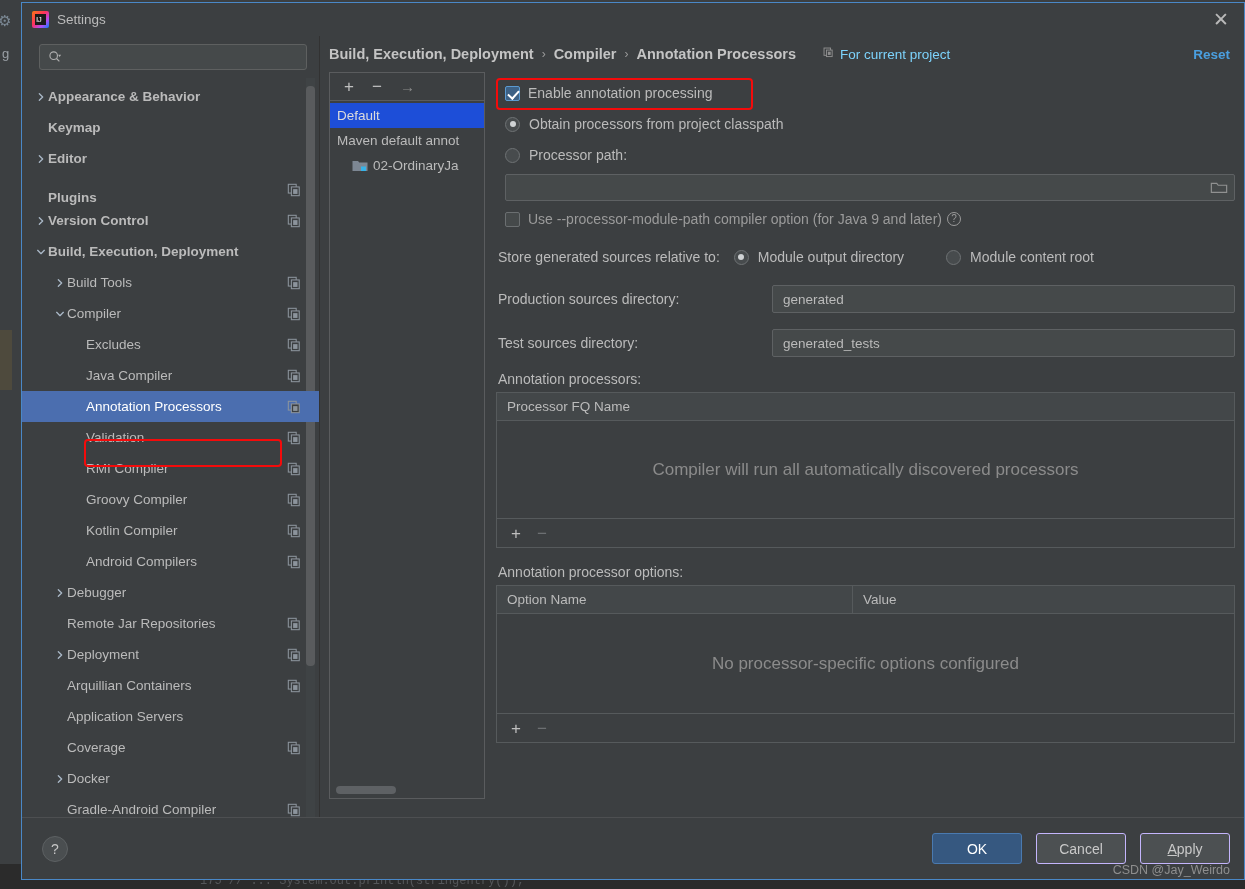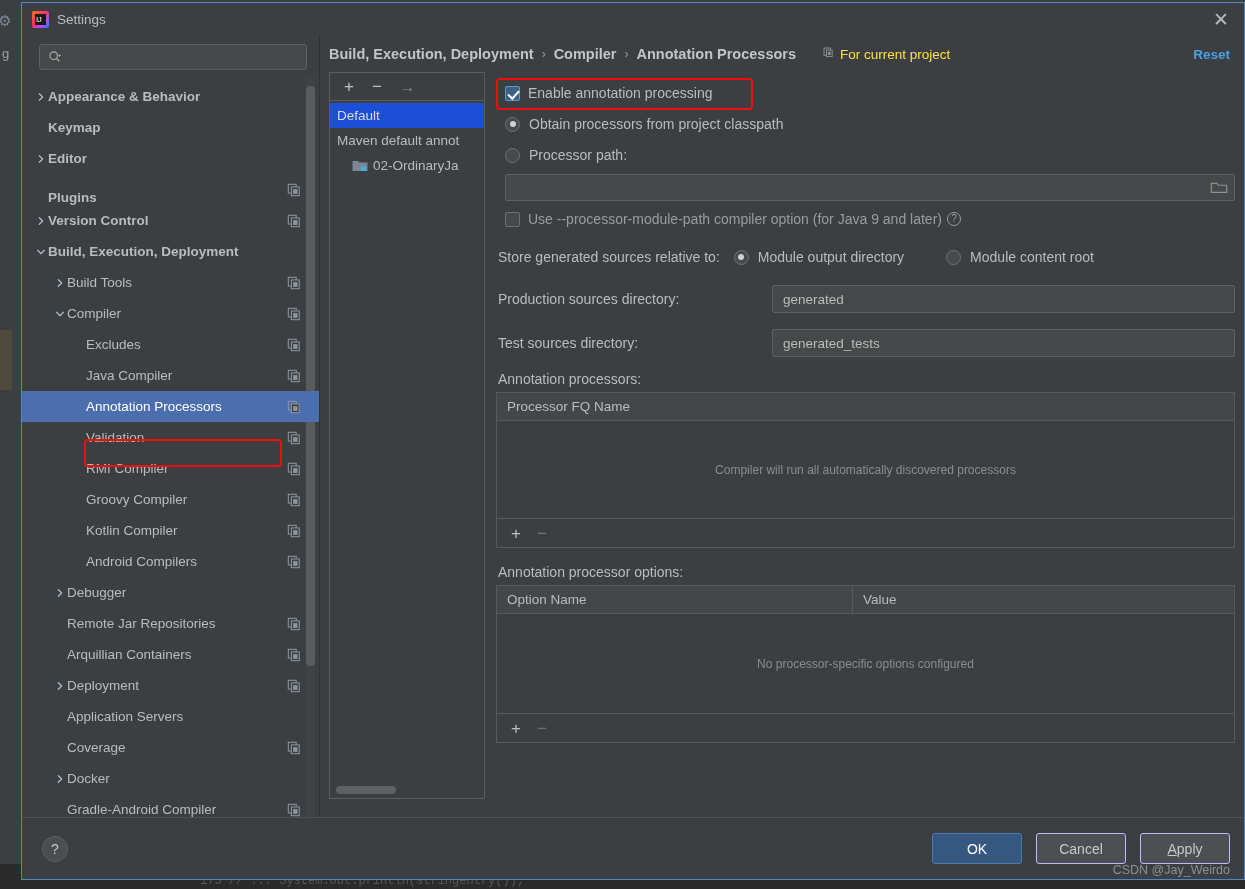--- a/index.html
+++ b/index.html
@@ -176,21 +176,21 @@
   }
   .breadcrumb {
     height: 36px; flex: 0 0 36px;
     display: flex; align-items: center;
     padding: 0 14px 0 9px;
     color: #bbbbbb; font-size: 14.5px;
   }
   .bc-item { font-weight: bold; color: #c4c4c4; white-space: nowrap; }
   .bc-sep { margin: 0 8px; color: #9a9a9a; font-size: 12px; }
   .bc-scope {
-    margin-left: 26px; color: #fde047; font-size: 13.5px;
+    margin-left: 26px; color: #7dd3fc; font-size: 13.5px;
     display: flex; align-items: center; gap: 5px; white-space: nowrap;
   }
   .bc-reset {
     margin-left: auto; color: #4a9fe0; font-size: 13.5px;
     font-weight: bold; cursor: pointer;
   }
 
   .content-split { flex: 1 1 auto; display: flex; min-height: 0; padding: 0 0 0 9px; }
 
   
@@ -310,21 +310,21 @@
     border-bottom: 1px solid #565a5c;
   }
   .th {
     color: #bbbbbb; font-size: 13.5px;
     padding-left: 10px; display: flex; align-items: center; height: 100%;
   }
   .th.sep { border-left: 1px solid #565a5c; }
   .table-body {
     flex: 1 1 auto;
     display: flex; align-items: center; justify-content: center;
-    color: #8b8b8b; font-size: 12px;
+    color: #8b8b8b; font-size: 17px;
     background: #3c3f41;
   }
   .table-foot {
     height: 29px; flex: 0 0 29px;
     border-top: 1px solid #565a5c;
     display: flex; align-items: center; gap: 16px;
     padding-left: 14px;
   }
   .tf-btn { color: #bfbfbf; font-size: 17px; line-height: 1; cursor: pointer; }
   .tf-btn.disabled { color: #6f7274; }
@@ -589,37 +589,37 @@
             <span class="tree-label">Remote Jar Repositories</span>
             <span class="copy-icon">
               <svg width="14" height="14" viewBox="0 0 16 16">
                 <rect x="1.5" y="1.5" width="9" height="10" fill="none" stroke="#8c949c" stroke-width="1.2"></rect>
                 <rect x="5" y="4.5" width="9" height="10" fill="#3c3f41" stroke="#8c949c" stroke-width="1.2"></rect>
                 <rect x="7" y="7" width="5" height="5.5" fill="#8c949c"></rect>
               </svg>
             </span>
           </div>
           <div class="tree-row" style="padding-left: 31px;">
-            <span class="tw"></span>
-            <span class="tree-label">Arquillian Containers</span>
-            <span class="copy-icon">
-              <svg width="14" height="14" viewBox="0 0 16 16">
-                <rect x="1.5" y="1.5" width="9" height="10" fill="none" stroke="#8c949c" stroke-width="1.2"></rect>
-                <rect x="5" y="4.5" width="9" height="10" fill="#3c3f41" stroke="#8c949c" stroke-width="1.2"></rect>
-                <rect x="7" y="7" width="5" height="5.5" fill="#8c949c"></rect>
-              </svg>
-            </span>
-          </div>
-          <div class="tree-row" style="padding-left: 31px;">
             <span class="tw">
               <svg width="10" height="10" viewBox="0 0 12 12">
                 <path d="M4 2 L8 6 L4 10" fill="none" stroke="#a9b7c6" stroke-width="1.6" stroke-linecap="round" stroke-linejoin="round"></path>
               </svg>
             </span>
             <span class="tree-label">Deployment</span>
+            <span class="copy-icon">
+              <svg width="14" height="14" viewBox="0 0 16 16">
+                <rect x="1.5" y="1.5" width="9" height="10" fill="none" stroke="#8c949c" stroke-width="1.2"></rect>
+                <rect x="5" y="4.5" width="9" height="10" fill="#3c3f41" stroke="#8c949c" stroke-width="1.2"></rect>
+                <rect x="7" y="7" width="5" height="5.5" fill="#8c949c"></rect>
+              </svg>
+            </span>
+          </div>
+          <div class="tree-row" style="padding-left: 31px;">
+            <span class="tw"></span>
+            <span class="tree-label">Arquillian Containers</span>
             <span class="copy-icon">
               <svg width="14" height="14" viewBox="0 0 16 16">
                 <rect x="1.5" y="1.5" width="9" height="10" fill="none" stroke="#8c949c" stroke-width="1.2"></rect>
                 <rect x="5" y="4.5" width="9" height="10" fill="#3c3f41" stroke="#8c949c" stroke-width="1.2"></rect>
                 <rect x="7" y="7" width="5" height="5.5" fill="#8c949c"></rect>
               </svg>
             </span>
           </div>
           <div class="tree-row" style="padding-left: 31px;">
             <span class="tw"></span>

